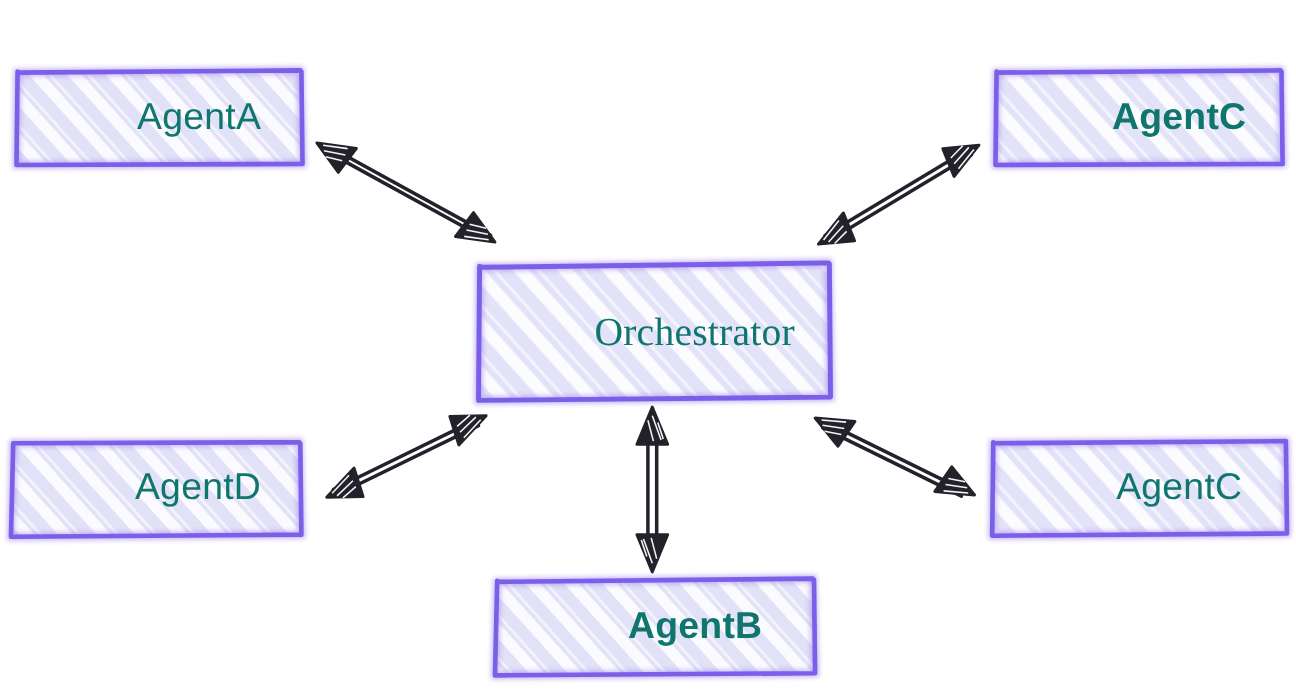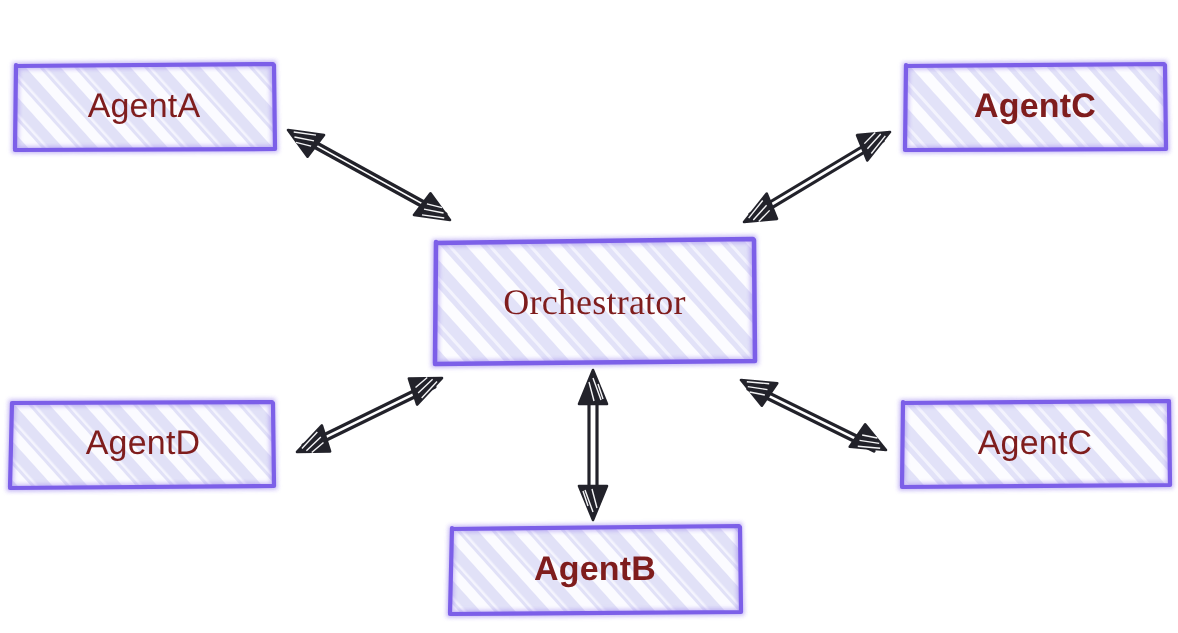--- a/index.html
+++ b/index.html
@@ -24,28 +24,29 @@
     top: 0;
     width: 1178px;
     height: 633px;
     display: block;
   }
   .node-label {
     position: absolute;
     display: flex;
     align-items: center;
     justify-content: center;
-    color: #7f1d1d;
+    color: #0f766e;
     font-family: "Liberation Sans", sans-serif;
     font-size: 34px;
     font-weight: 400;
     letter-spacing: 0.2px;
     white-space: nowrap;
     pointer-events: none;
     text-rendering: geometricPrecision;
+    padding-left: 37px;
   }
 </style>
 </head>
 <body>
 
 <div id="canvas">
 
   <svg id="diagram-svg" viewBox="0 0 1178 633" xmlns="http://www.w3.org/2000/svg">
     <defs>
 

